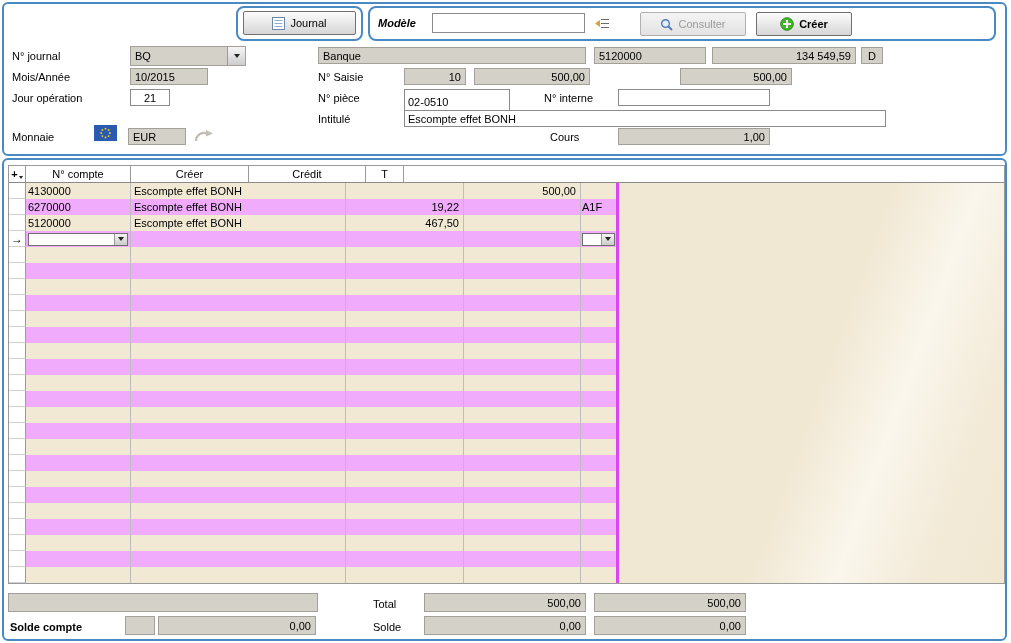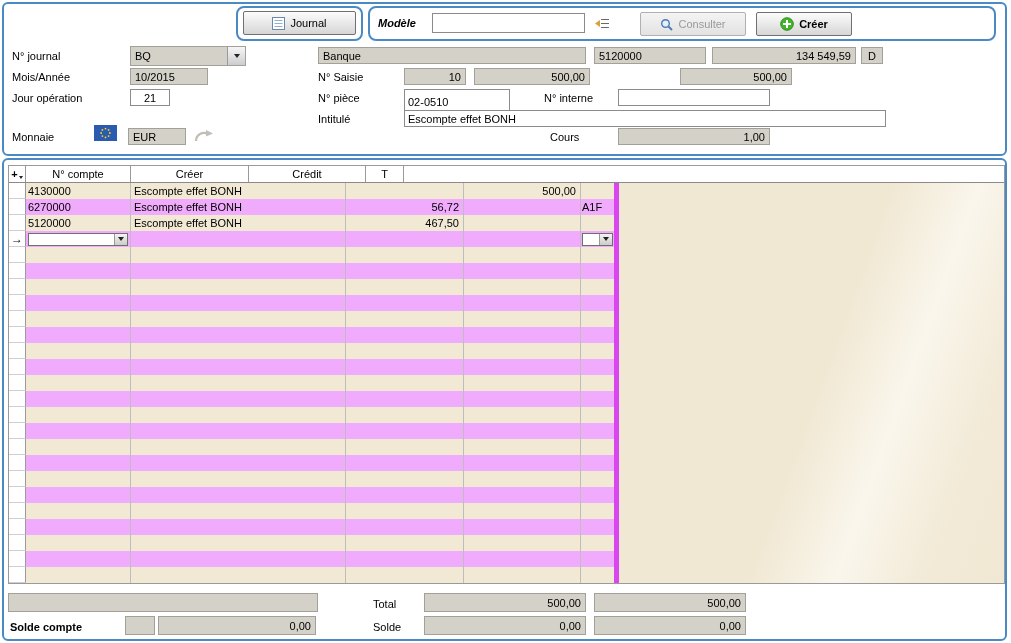--- a/index.html
+++ b/index.html
@@ -39,21 +39,21 @@
   .watermark{position:absolute;left:610px;top:0;width:385px;height:400px;
     background:linear-gradient(110deg,#f1e8d4 0%,#f1e8d4 52%,#faf6ec 68%,#f2e9d6 86%,#f1e8d4 100%);}
   .trow{display:flex;height:16px;position:relative;}
   .tcell{box-sizing:border-box;display:flex;align-items:center;overflow:hidden;white-space:nowrap;}
   .sel{width:17px;background:#fff;border-right:1px solid #9a9a9a;border-bottom:1px solid #cfcfcf;justify-content:center;}
   .data{border-right:1px solid #bdbdbd;}
   .compte{width:105px;padding:0 2px;}
   .libelle{width:215px;padding:0 3px;}
   .debit{width:118px;padding:0 4px;justify-content:flex-end;}
   .credit{width:117px;padding:0 4px;justify-content:flex-end;}
-  .tcol{width:38px;padding:0 1px;border-right:5px solid #d946ef;}
+  .tcol{width:38px;padding:0 1px;border-right:3px solid #d946ef;}
   .filler{flex:1;}
   .trow.beige .data{background:#f2e9d5;}
   .trow.plain .data{background:#f0abfc;}
   .row-arrow{font-weight:bold;font-size:12px;line-height:1;}
   .mini-combo{height:13px;background:#fff;border:1px solid #6f6f6f;display:flex;align-items:center;justify-content:flex-end;box-sizing:border-box;}
   .dd-btn2{width:12px;height:100%;border-left:1px solid #9a9a9a;background:linear-gradient(#f4f4f4,#cccccc);
     display:flex;align-items:center;justify-content:center;}
   .plus{font-weight:bold;font-size:11px;line-height:12px;}
   .mini-tri{width:0;height:0;border-left:2.5px solid transparent;border-right:2.5px solid transparent;border-top:3px solid #222;margin-top:7px;margin-left:1px;}
 </style>
@@ -176,21 +176,21 @@
           <div class="tcell data libelle">Escompte effet BONH</div>
           <div class="tcell data debit"></div>
           <div class="tcell data credit">500,00</div>
           <div class="tcell data tcol"></div>
           <div class="tcell filler"></div>
         </div>
         <div class="trow plain">
           <div class="tcell sel"></div>
           <div class="tcell data compte">6270000</div>
           <div class="tcell data libelle">Escompte effet BONH</div>
-          <div class="tcell data debit">56,72</div>
+          <div class="tcell data debit">19,22</div>
           <div class="tcell data credit"></div>
           <div class="tcell data tcol">A1F</div>
           <div class="tcell filler"></div>
         </div>
         <div class="trow beige">
           <div class="tcell sel"></div>
           <div class="tcell data compte">5120000</div>
           <div class="tcell data libelle">Escompte effet BONH</div>
           <div class="tcell data debit">467,50</div>
           <div class="tcell data credit"></div>

